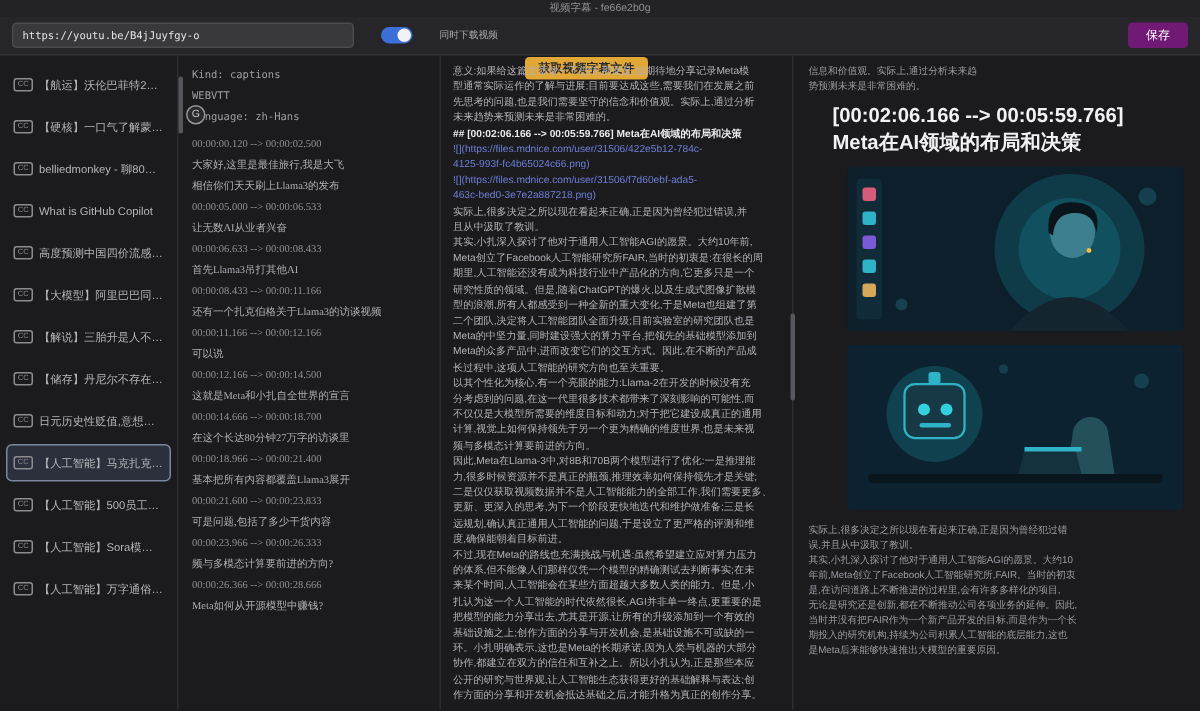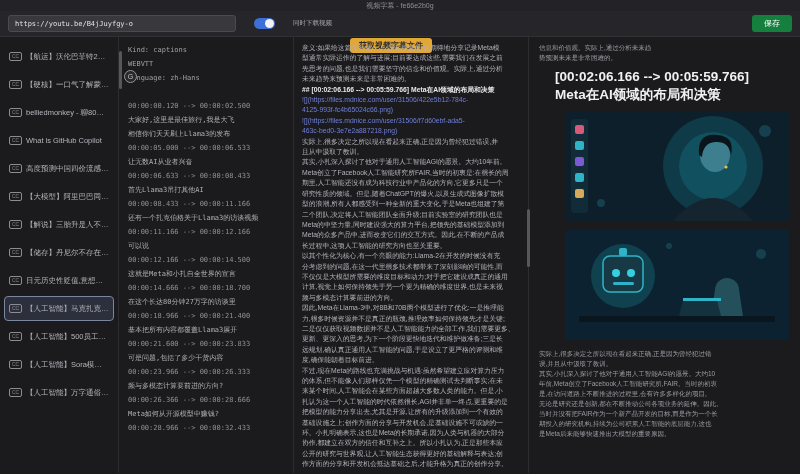--- a/index.html
+++ b/index.html
@@ -31,21 +31,21 @@
   .toggle .knob {
     position:absolute; right:1px; top:1px; width:9px; height:9px;
     border-radius:50%; background:#f2f2f4;
   }
   .toggle-label { font-size:6.5px; color:#a9a9af; white-space:nowrap; }
   .fetch-btn {
     background:#e2a836; color:#2a2a2d; border:none; border-radius:3px;
     font-size:8px; font-weight:bold; padding:2px 9px; white-space:nowrap; cursor:pointer;margin-top:44px;
   }
   .save-btn {
-    margin-left:auto; background:#15803d; color:#fff; border:none; border-radius:3px;
+    margin-left:auto; background:#701a75; color:#fff; border:none; border-radius:3px;
     font-size:8px; padding:3px 12px; white-space:nowrap; cursor:pointer;
   }
   
   .content { display:flex; height:436px; position:relative; }
   .col-divider { width:1px; background:#2d2d31; }
 
   .sidebar { width:118px; padding:7px 4px; overflow:hidden; }
   .side-item {
     display:flex; align-items:center; gap:4px; height:25px; padding:0 4px;
     border:1px solid transparent; border-radius:4px; margin-bottom:3px;
@@ -56,21 +56,21 @@
     flex:0 0 auto; width:13px; height:9px; border:1px solid #8c8c92; border-radius:2px;
     font-size:5px; line-height:7px; text-align:center; color:#8c8c92;
   }
   .side-label { overflow:hidden; text-overflow:ellipsis; }
 
   .transcript {
     width:174px; padding:6px 9px;
     font-family:"DejaVu Sans Mono", monospace;
     font-size:7px; line-height:14px; color:#9fa0a6; overflow:hidden;
   }
-  .cues { margin-top:14px; }
+  .cues { margin-top:4px;font-family:Liberation Serif, serif; }
   .cue .time { color:#8f9096; }
   .cue .text { color:#aeaeb5; }
 
   .article {
     width:234px; padding:6px 8px; font-size:6.8px; line-height:10.4px;
     color:#b1b1b8; overflow:hidden;
   }
   .article .head { color:#e9e9ee; font-weight:bold; }
   .article .link { color:#6f7fd9; }
 
@@ -246,24 +246,20 @@
         <div class="cue">
           <div class="time">00:00:23.966 --&gt; 00:00:26.333</div>
           <div class="text">频与多模态计算要前进的方向?</div>
         </div>
 
         <div class="cue">
           <div class="time">00:00:26.366 --&gt; 00:00:28.666</div>
           <div class="text">Meta如何从开源模型中赚钱?</div>
         </div>
 
-        <div class="cue">
-          <div class="time">00:00:28.966 --&gt; 00:00:32.433</div>
-          <div class="text"></div>
-        </div>
       </div>
   </div>
   <div class="col-divider"></div>
 
   <div class="article">
 
       <div class="aline plain">意义:如果给这篇文章做一下总结,那便是:如期待地分享记录Meta模</div>
 
       <div class="aline plain">型通常实际运作的了解与进展;目前要达成这些,需要我们在发展之前</div>
 

